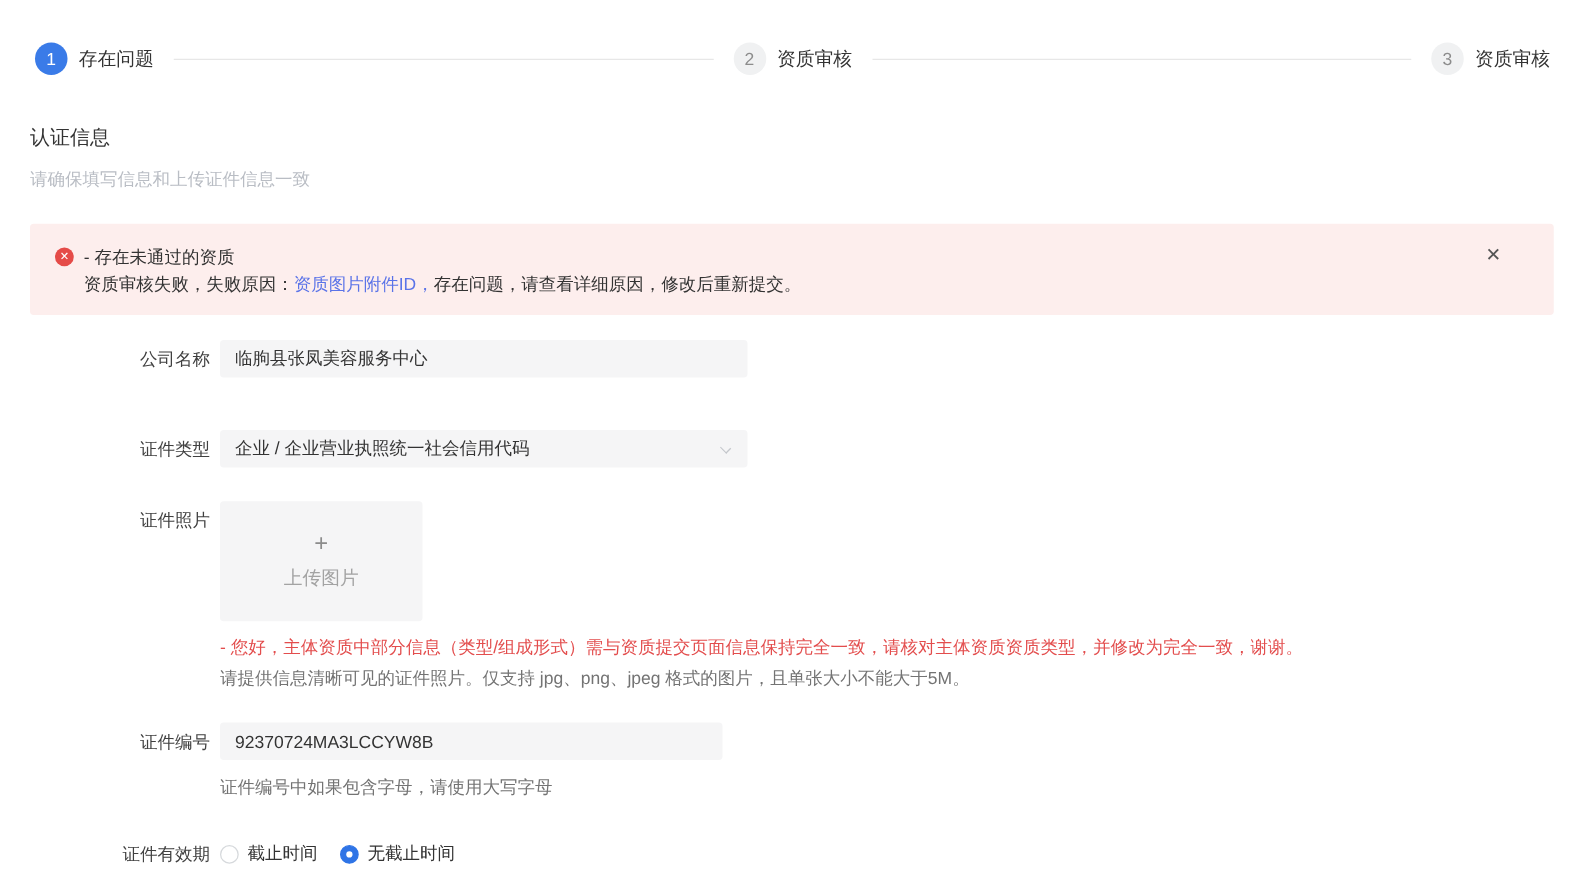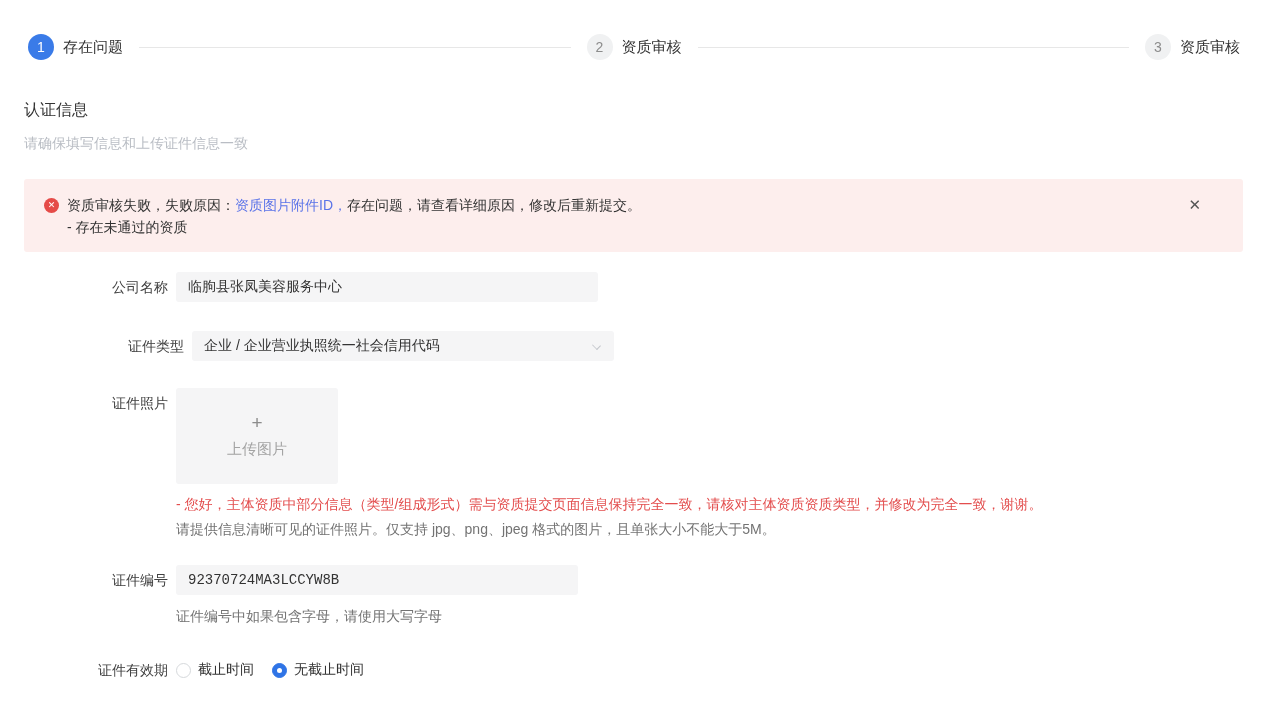--- a/index.html
+++ b/index.html
@@ -54,21 +54,21 @@
   .form-row { display: flex; align-items: flex-start; justify-content: center; }
   .form-label {
     flex: 0 0 168px; text-align: right; margin-right: 8px;
     font-size: 14px; color: #404040; line-height: 30px; white-space: nowrap;
   }
   .form-content { flex: 1 1 auto; }
   .text-input {
     width: 422px; height: 30px; border: none; outline: none;
     background: #f5f5f6; border-radius: 3px;
     padding: 0 12px; font-size: 14px; color: #333;
-    font-family: Liberation Mono, monospace;
+    font-family: Liberation Sans, sans-serif;
   }
   .text-input.narrow { width: 402px; }
   .select-box {
     width: 422px; height: 30px; background: #f5f5f6; border-radius: 3px;
     padding: 0 28px 0 12px; font-size: 14px; color: #333;
     display: flex; align-items: center; position: relative; cursor: pointer;
   }
   .select-chevron {
     position: absolute; right: 14px; top: 11px;
     width: 7px; height: 7px;
@@ -79,21 +79,21 @@
   .error-text { margin-top: 11px; font-size: 14px; color: #e34d4d; line-height: 18px; }
   .upload-box {
     width: 162px; height: 96px; background: #f5f5f6; border-radius: 3px;
     display: flex; flex-direction: column; align-items: center; justify-content: center;
     cursor: pointer;
   }
   .upload-plus { font-size: 19px; color: #8c8c8c; line-height: 20px; }
   .upload-text { margin-top: 7px; font-size: 15px; color: #a3a3a3; }
   
   .row-company { margin-top: 0; }
-  .row-type { margin-top: 29px; padding-left: 16px; }
+  .row-type { margin-top: 42px; }
   .row-photo { margin-top: 27px; }
   .row-number { margin-top: 27px; }
   .row-validity { margin-top: 34px; }
   .row-validity .form-label { line-height: 22px; }
   
   .radio-group { display: flex; align-items: center; height: 22px; }
   .radio-item { display: flex; align-items: center; cursor: pointer; }
   .radio-item + .radio-item { margin-left: 18px; }
   .radio-circle {
     width: 15px; height: 15px; border-radius: 50%; flex: 0 0 auto;
@@ -129,22 +129,22 @@
 </div>
 
 <div class="section-head">
   <div class="section-title">认证信息</div>
   <div class="section-subtitle">请确保填写信息和上传证件信息一致</div>
 </div>
 
 <div class="alert">
   <div class="alert-icon">✕</div>
   <div class="alert-body">
+    <div>- 存在未通过的资质</div>
     <div><span>资质审核失败，失败原因：</span><a class="alert-link">资质图片附件ID，</a><span>存在问题，请查看详细原因，修改后重新提交。</span></div>
-    <div>- 存在未通过的资质</div>
   </div>
   <div class="alert-close">✕</div>
 </div>
 
 <div class="form">
 
   <div class="form-row row-company">
     <div class="form-label">公司名称</div>
     <div class="form-content">
       <input class="text-input" type="text" value="临朐县张凤美容服务中心" style="">

